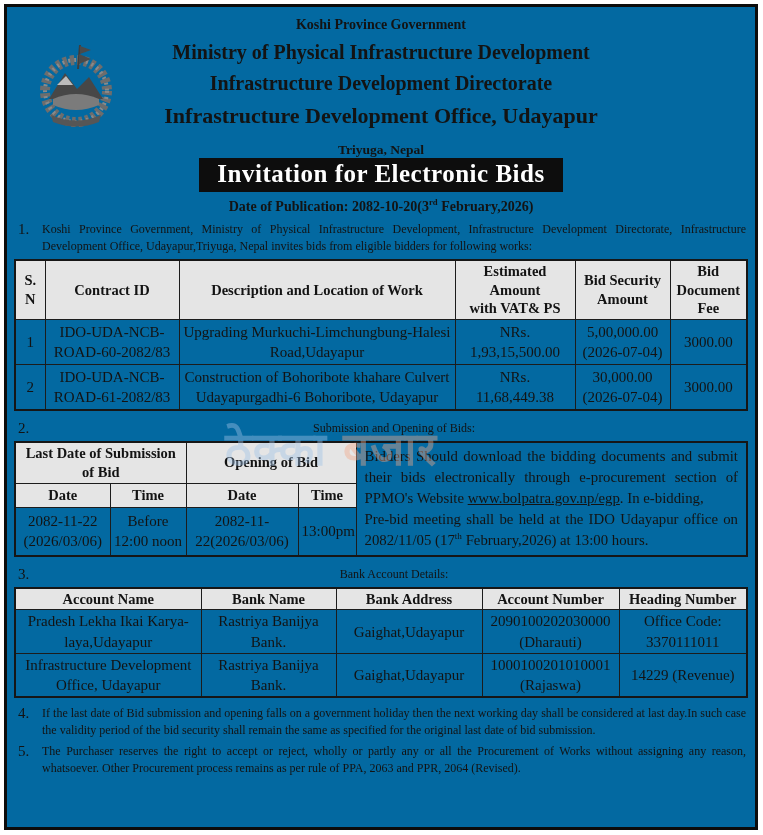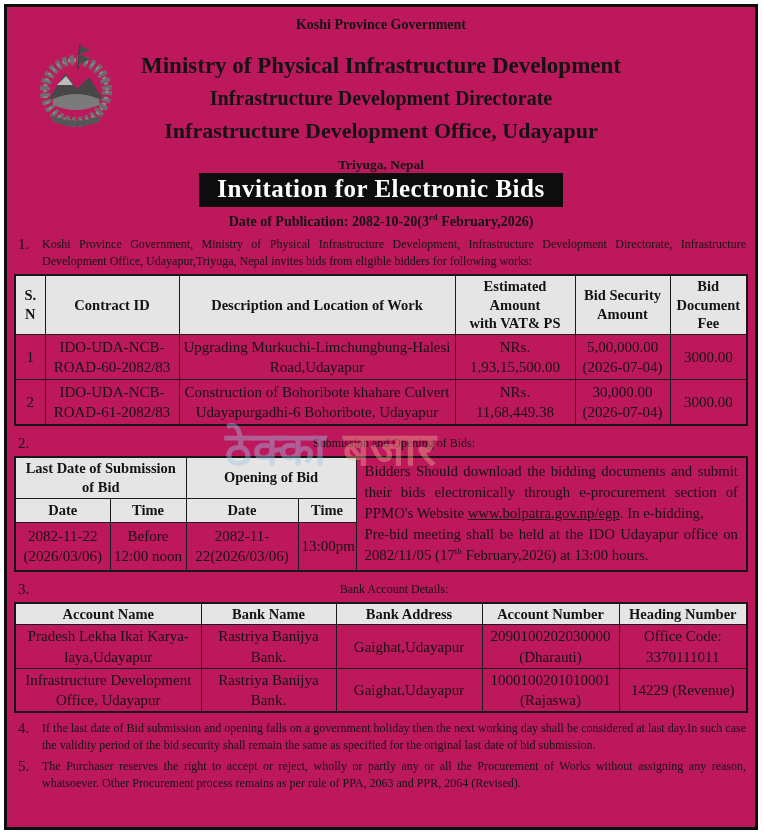--- a/index.html
+++ b/index.html
@@ -7,34 +7,34 @@
     width: 763px; height: 835px;
     background: #ffffff;
     overflow: hidden;
     font-family: "Liberation Serif", serif;
     color: #131313;
   }
   .frame {
     position: absolute;
     left: 4px; top: 4px; right: 5px; bottom: 5px;
     border: 3px solid #0c0c0c;
-    background: #be185d;
+    background: #0369a1;
     padding: 6px 7px 4px 7px;
     box-sizing: border-box;
     overflow: hidden;
   }
   
   .logo {
     position: absolute;
     left: 26px; top: 32px;
     width: 86px; height: 94px;
   }
   .hline { text-align: center; font-weight: bold; }
   .h1 { font-size: 14px; margin-top: 4px; }
-  .h2 { font-size: 23px; margin-top: 20px; }
+  .h2 { font-size: 20px; margin-top: 8px; }
   .h3 { font-size: 20px; margin-top: 8px; }
   .h4 { font-size: 22px; margin-top: 8px; }
   .h5 { font-size: 13.5px; margin-top: 13px; }
   .banner-wrap { text-align: center; }
   .banner {
     display: inline-block;
     background: #0d0d0d;
     color: #ffffff;
     font-weight: bold;
     font-size: 25px;

